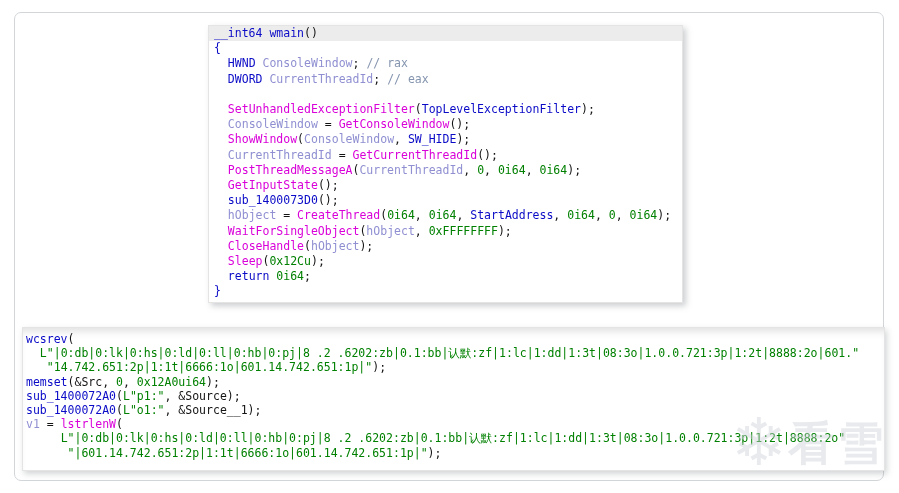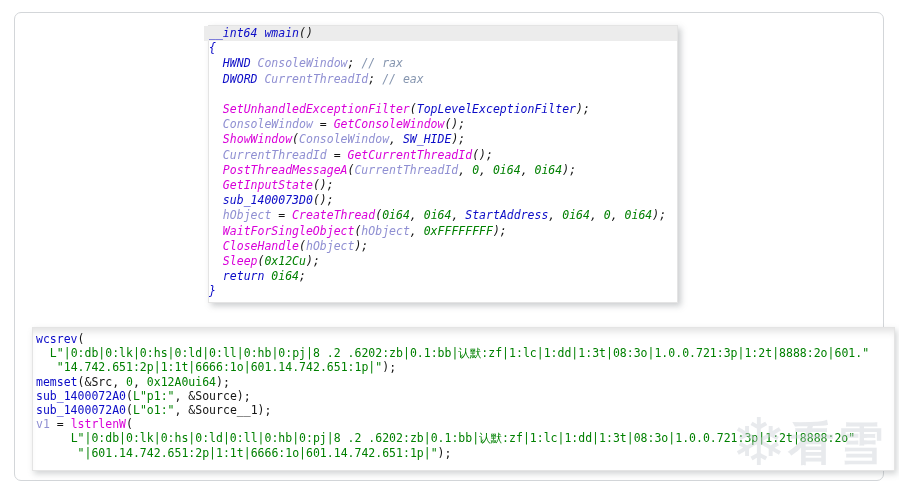--- a/index.html
+++ b/index.html
@@ -14,24 +14,24 @@
   }
   .panel{
     position:absolute;background:#ffffff;font-size:11.5px;color:#141414;
     white-space:pre;
   }
   .panel-top{
     left:208px;top:25px;width:468px;height:276px;
     border:1px solid #e4e4e4;
     box-shadow:3px 3px 6px rgba(110,115,120,0.35);
     line-height:15.2px;
-    font-style:italic;
+    padding-left:5px;
   }
   .panel-bottom{
-    left:32px;top:327px;width:858px;height:138px;
+    left:22px;top:327px;width:858px;height:138px;
     border:1px solid #e4e4e4;
     box-shadow:2px 3px 6px rgba(110,115,120,0.30), inset 0 8px 8px -5px rgba(0,0,0,0.13);
     line-height:14.2px;
     padding:4px 0 0 3px;
   }
   .code-line{min-height:1em;}
   .code-line.hl{background:#ececec;margin-left:-5px;padding-left:5px;}
   .tk-kw {color:#0b0bc7;}   
   .tk-imp{color:#d900d9;text-align:right;}   
   .tk-loc{color:#8f8fd2;}   

